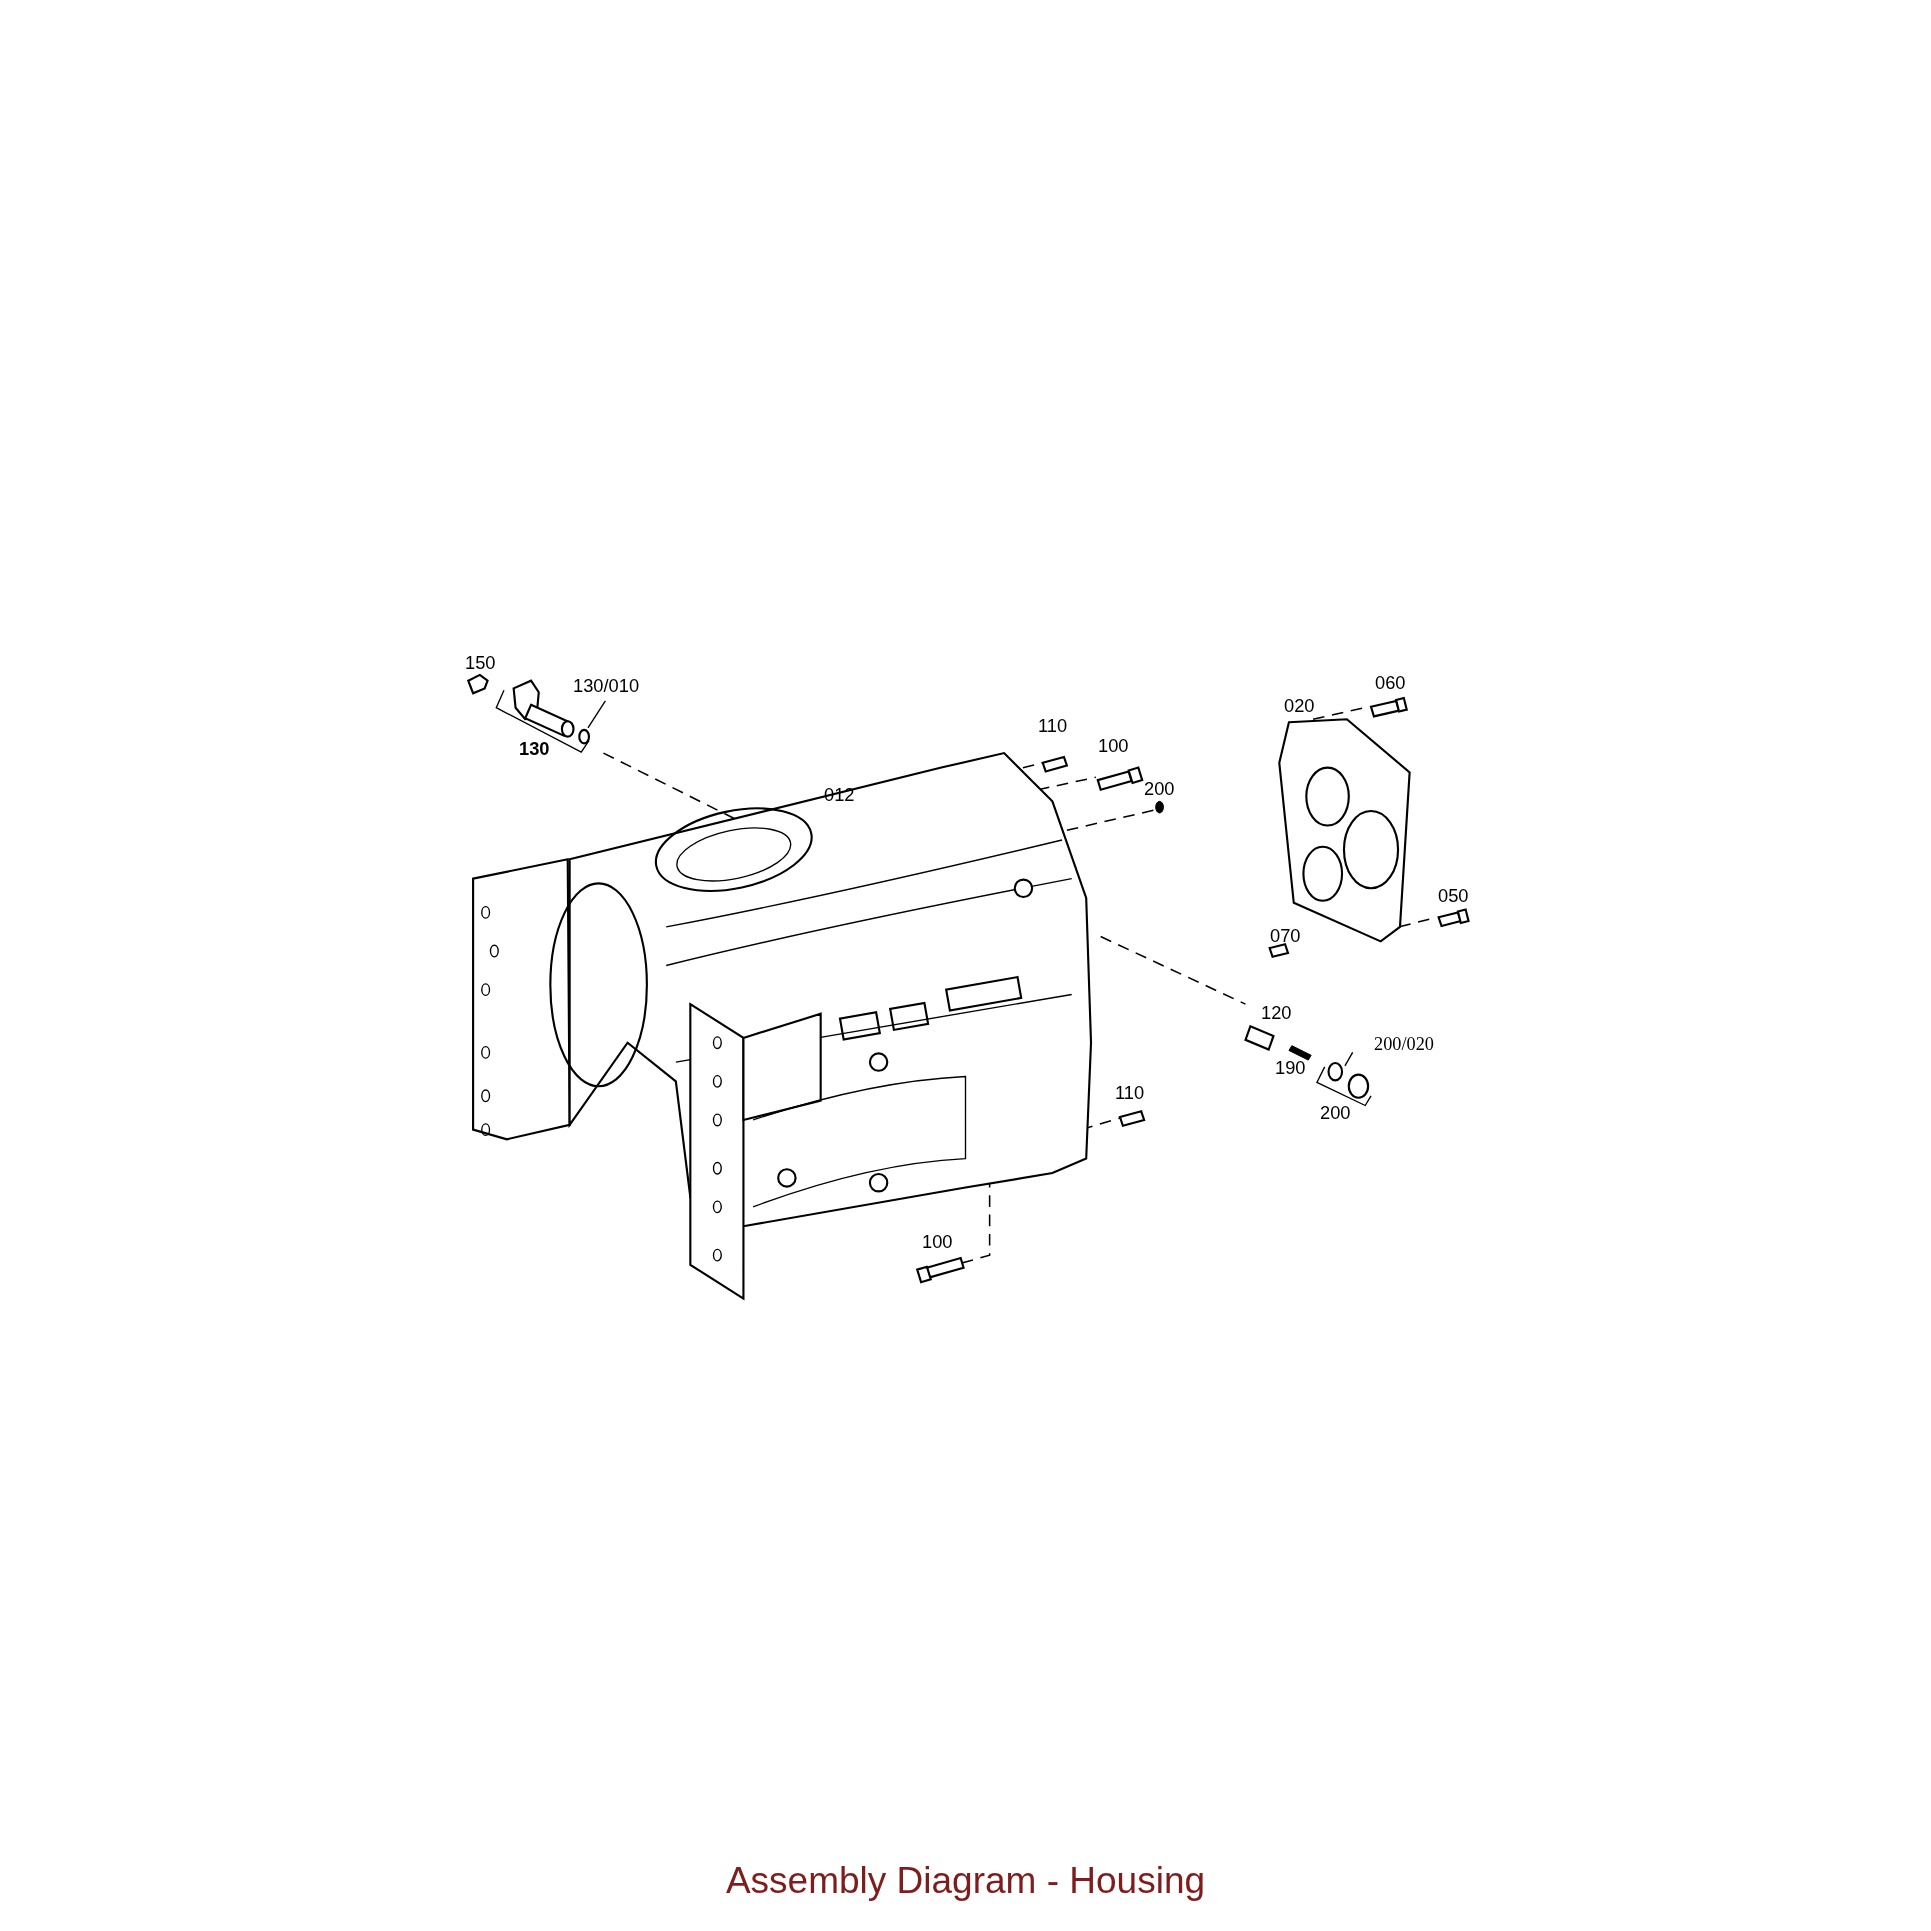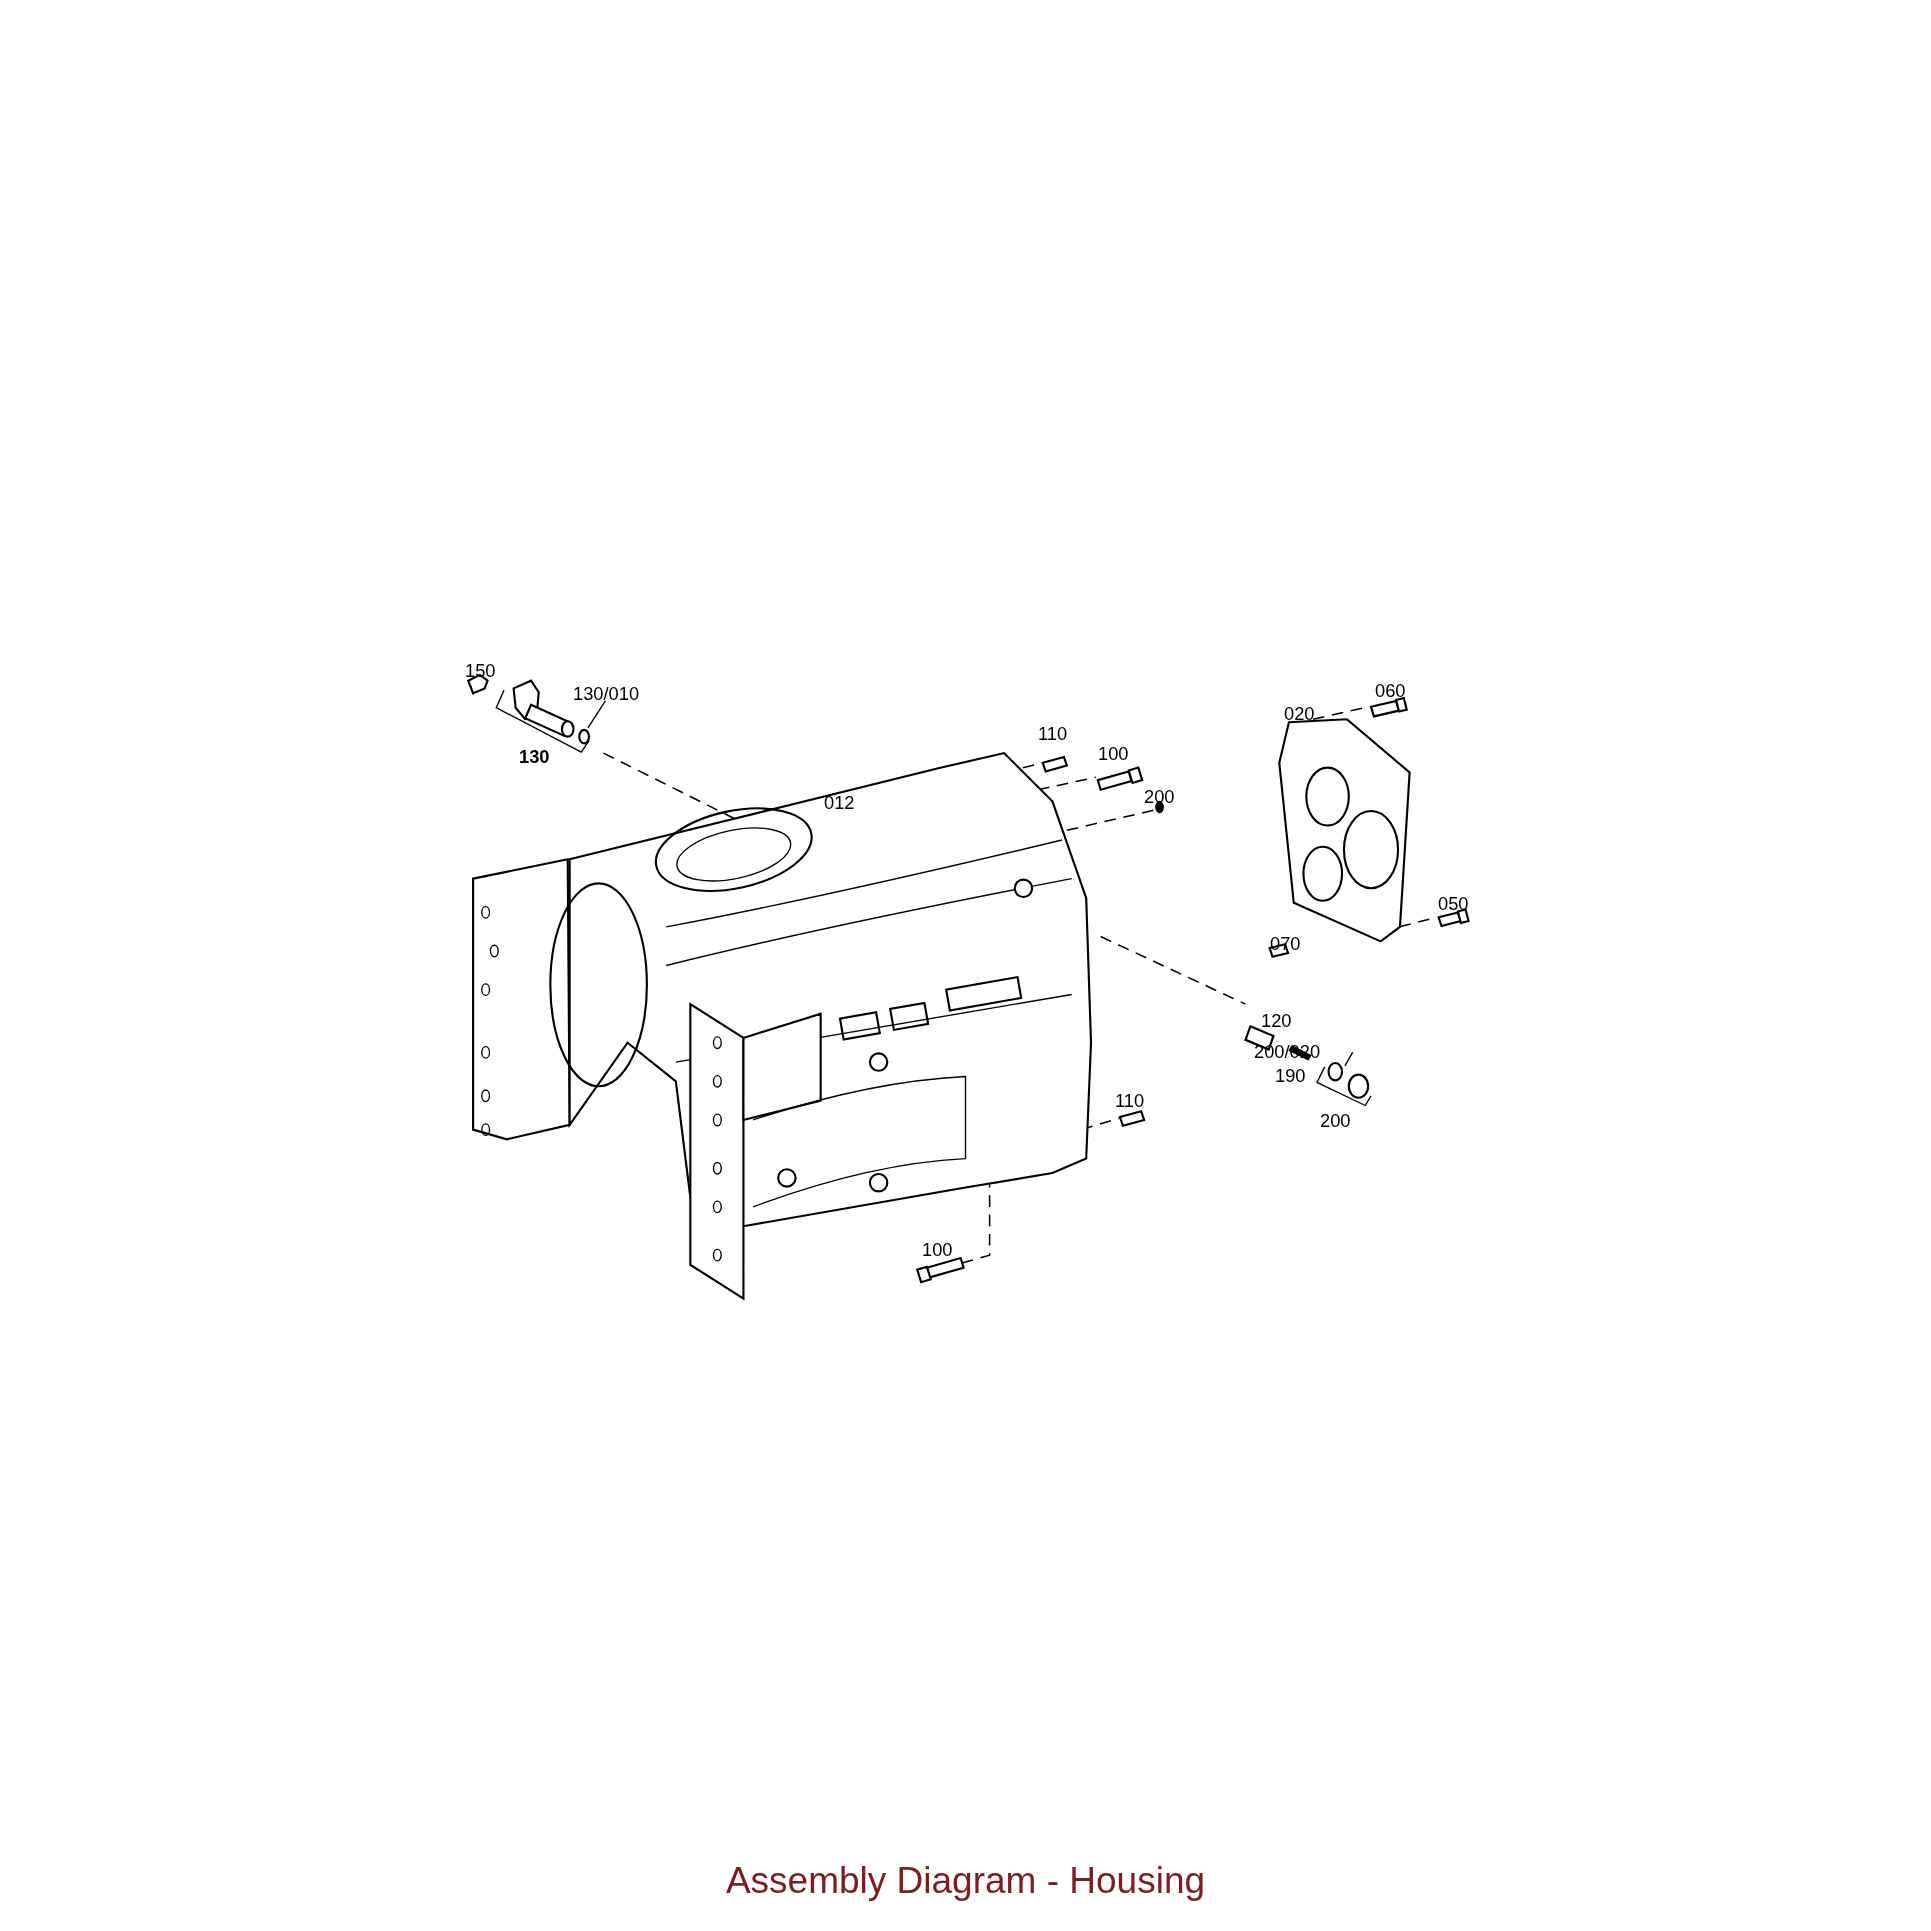--- a/index.html
+++ b/index.html
@@ -1,18 +1,18 @@
 <!DOCTYPE html>
 <html><head>
 <meta charset="utf-8">
 <style>
   html,body{margin:0;padding:0;background:#ffffff;}
   body{width:1931px;height:1931px;position:relative;overflow:hidden;font-family:"Liberation Sans",sans-serif;}
   #diagram{position:absolute;left:0;top:0;width:1931px;height:1931px;}
-  .lbl{position:absolute;font-size:18.3px;color:#000;font-family:"Liberation Sans",sans-serif;line-height:1;white-space:nowrap;margin-top:8px;}
+  .lbl{position:absolute;font-size:18.3px;color:#000;font-family:"Liberation Sans",sans-serif;line-height:1;white-space:nowrap;}
   .caption{position:absolute;left:0;width:1931px;top:1860px;text-align:center;font-size:37px;color:#7f1d1d;font-family:"Liberation Sans",sans-serif;}
   svg .ln{fill:none;stroke:#000;stroke-width:2.2;}
   svg .thin{fill:none;stroke:#000;stroke-width:1.4;}
   svg .dash{fill:none;stroke:#000;stroke-width:1.6;stroke-dasharray:12 8;}
   svg .part{fill:#fff;stroke:#000;stroke-width:2.2;}
   svg .solid{fill:#000;stroke:#000;stroke-width:1;}
 </style>
 </head>
 <body>
 
@@ -144,19 +144,19 @@
 <span class="lbl" style="left:824px;top:786px;">012</span>
 <span class="lbl" style="left:1038px;top:717px;">110</span>
 <span class="lbl" style="left:1098px;top:737px;">100</span>
 <span class="lbl" style="left:1144px;top:780px;">200</span>
 <span class="lbl" style="left:1284px;top:697px;">020</span>
 <span class="lbl" style="left:1375px;top:674px;">060</span>
 <span class="lbl" style="left:1438px;top:887px;">050</span>
 <span class="lbl" style="left:1270px;top:927px;text-align:center;">070</span>
 <span class="lbl" style="left:1261px;top:1004px;">120</span>
 <span class="lbl" style="left:1275px;top:1059px;">190</span>
-<span class="lbl" style="left:1254px;top:1035px;">200/020</span>
+<span class="lbl" style="left:1374px;top:1035px;font-family:Liberation Serif, serif;">200/020</span>
 <span class="lbl" style="left:1320px;top:1104px;">200</span>
 <span class="lbl" style="left:1115px;top:1084px;">110</span>
 <span class="lbl" style="left:922px;top:1233px;">100</span>
 
 <div class="caption">Assembly Diagram - Housing</div>
 
 
 </body></html>

